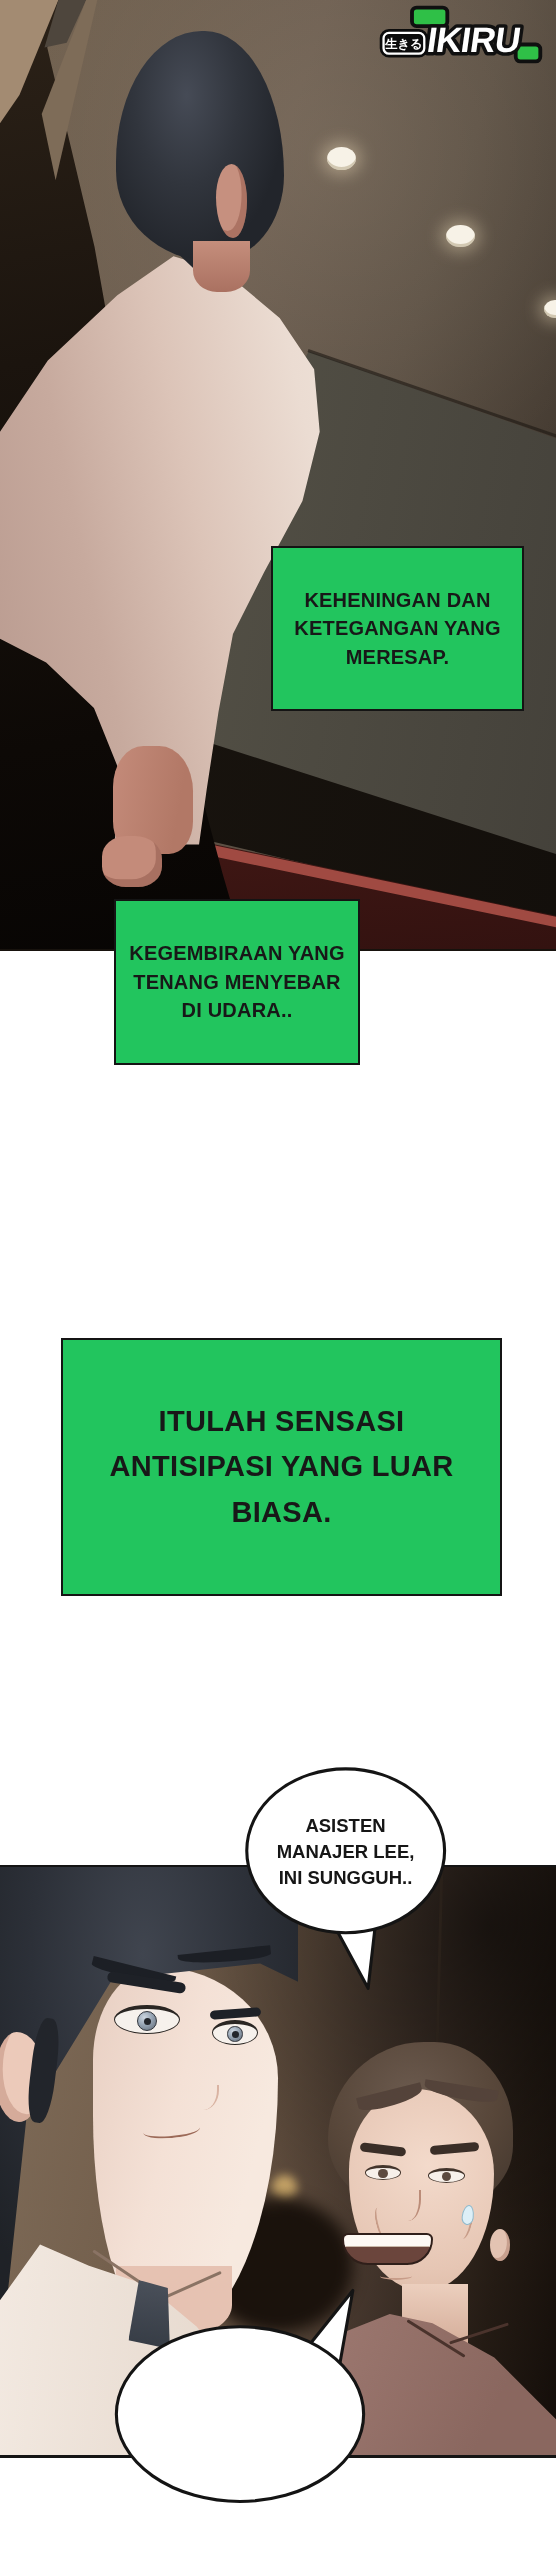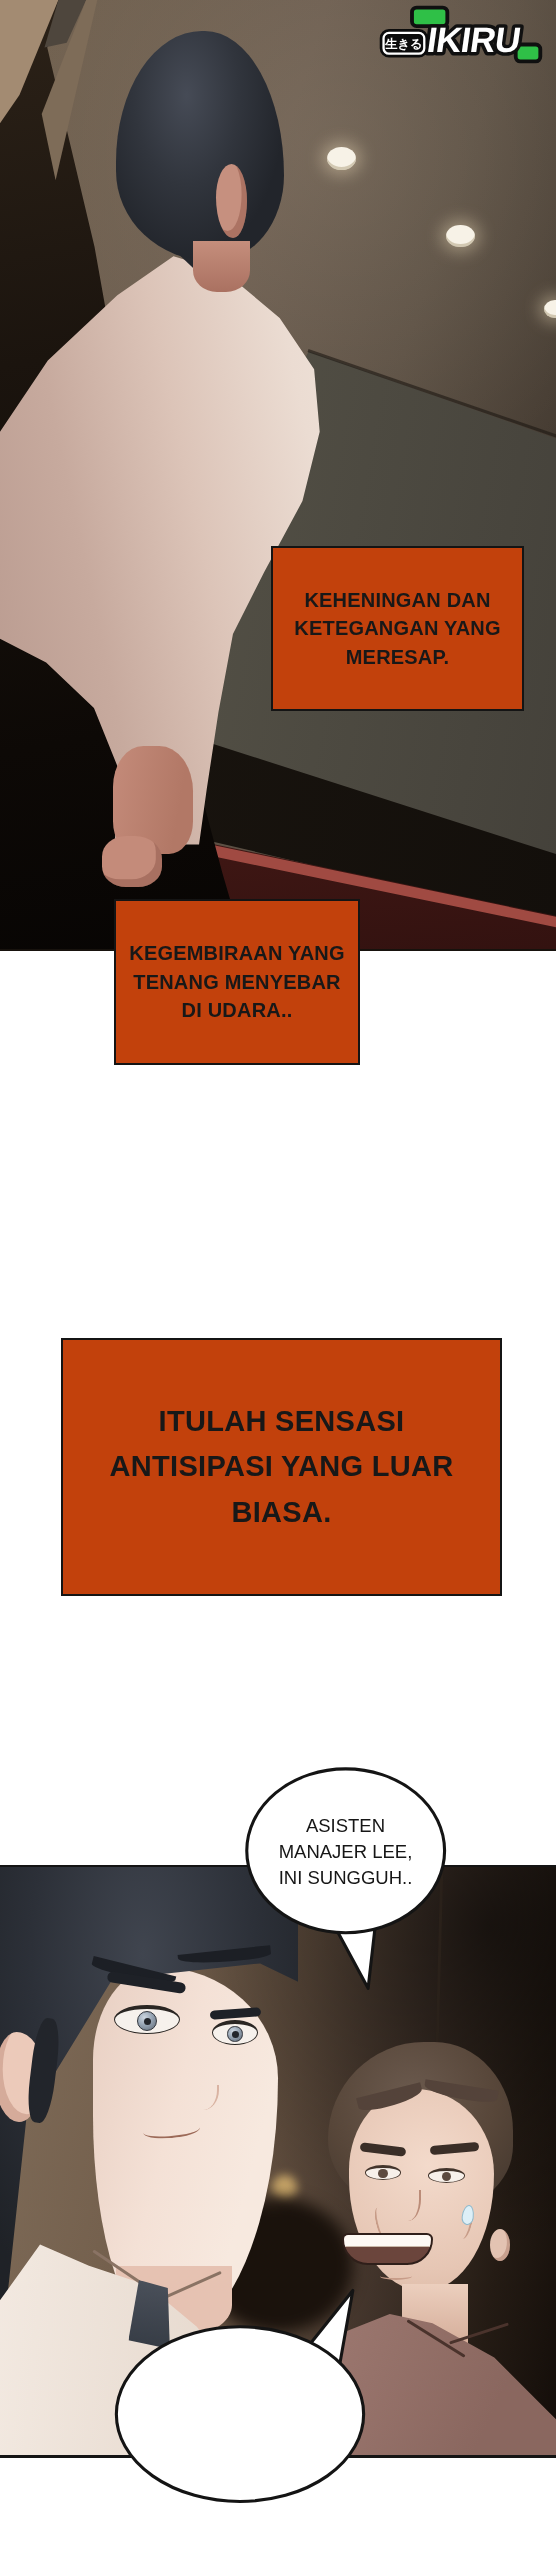--- a/index.html
+++ b/index.html
@@ -54,30 +54,30 @@
     21.5% 81.3%,16.9% 74.6%,8.3% 69.8%,0% 67.3%,0% 45.5%,8.6% 38%,21.1% 31.1%);
     background:linear-gradient(78deg,#b5968b 0%,#c7aa9e 22%,#dcc4b8 38%,#ebdcd2 55%,#f2e9e1 75%,#f6efe9 92%);}
   #man-forearm{left:113px;top:746px;width:80px;height:108px;
     background:linear-gradient(100deg,#c48b7a 0%,#b27866 78%);
     border-radius:38% 42% 30% 30%;}
   #man-hand{left:102px;top:836px;width:60px;height:51px;background:#c48b7a;
     border-radius:40% 45% 40% 40%;box-shadow:inset -6.2px -7.7px 0 rgba(96,44,32,.28);}
   
   #logo{left:377px;top:3.1px;width:176px;height:63px;}
   
-  .nbox{background:#c2410c;border:2.3px solid #141414;display:flex;align-items:center;
+  .nbox{background:#22c55e;border:2.3px solid #141414;display:flex;align-items:center;
     justify-content:center;text-align:center;color:#181818;font-weight:bold;
     white-space:pre-line;z-index:40;}
   #nbox1{left:271px;top:546px;width:253px;height:165px;font-size:20px;line-height:1.42;letter-spacing:0.2px;}
   #nbox2{left:114px;top:899px;width:246px;height:166px;font-size:20px;line-height:1.42;letter-spacing:0.2px;z-index:45;}
   #nbox3{left:61px;top:1338px;width:441px;height:258px;font-size:29px;line-height:1.56;letter-spacing:0.3px;}
   
   .bubble-svg{z-index:50;}
   .bubble-text{z-index:51;display:flex;align-items:center;justify-content:center;
-    text-align:center;color:#161616;font-weight:normal;white-space:pre-line;}
+    text-align:center;color:#161616;font-weight:bold;white-space:pre-line;}
   #bubble1-text{left:255px;top:1798px;width:181px;height:108px;font-size:18.5px;line-height:1.4;}
   #bubble2-text{left:122px;top:2351px;width:235px;height:124px;font-size:18px;line-height:1.48;}
   
   #panel2{left:0;top:1865px;width:556px;height:593px;overflow:hidden;
     border-top:2.3px solid #141414;border-bottom:3.1px solid #141414;
     background:
       radial-gradient(circle at 88% 10%, rgba(0,0,0,.55), transparent 45%),
       linear-gradient(100deg,#7e6b58 0%,#74604d 28%,#5d4b3c 50%,#41332a 68%,#241b14 86%,#130d09 100%);}
   .bokeh{border-radius:50%;background:var(--bokeh_gold,#d8b36f);filter:blur(4.6px);opacity:.85;}
   #bokeh1{left:-10.8px;top:1.5px;width:45px;height:45px;}

